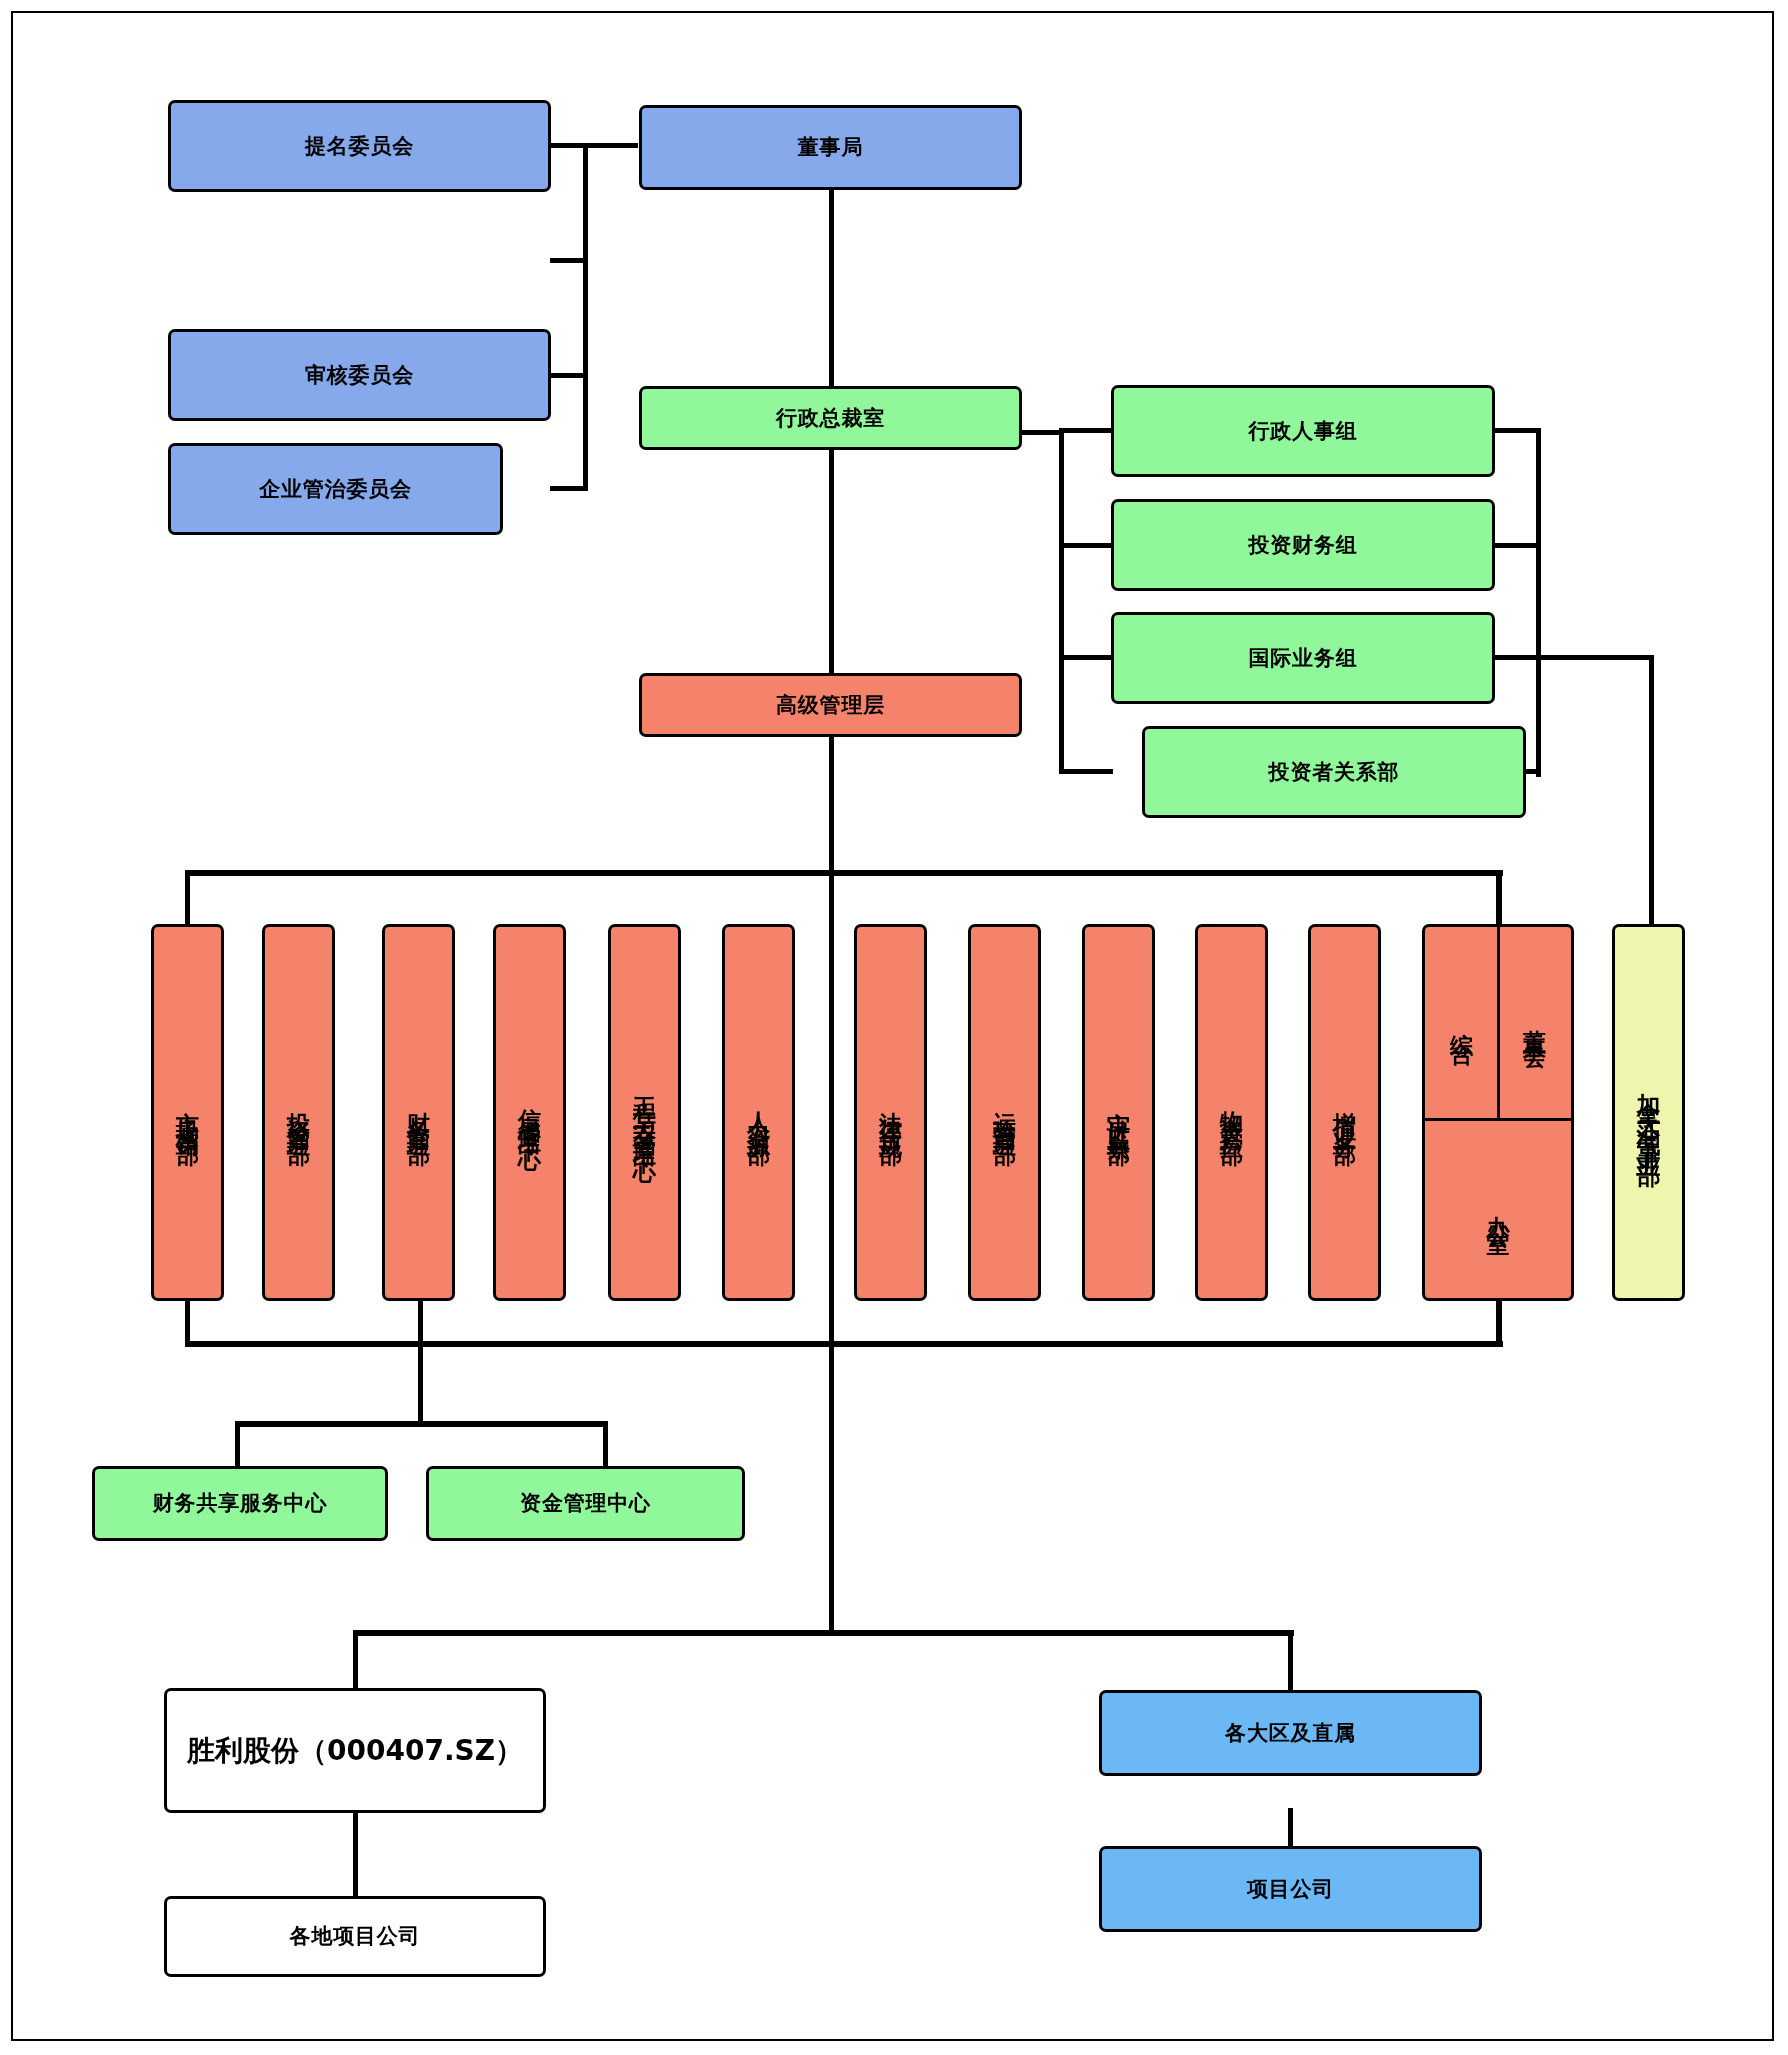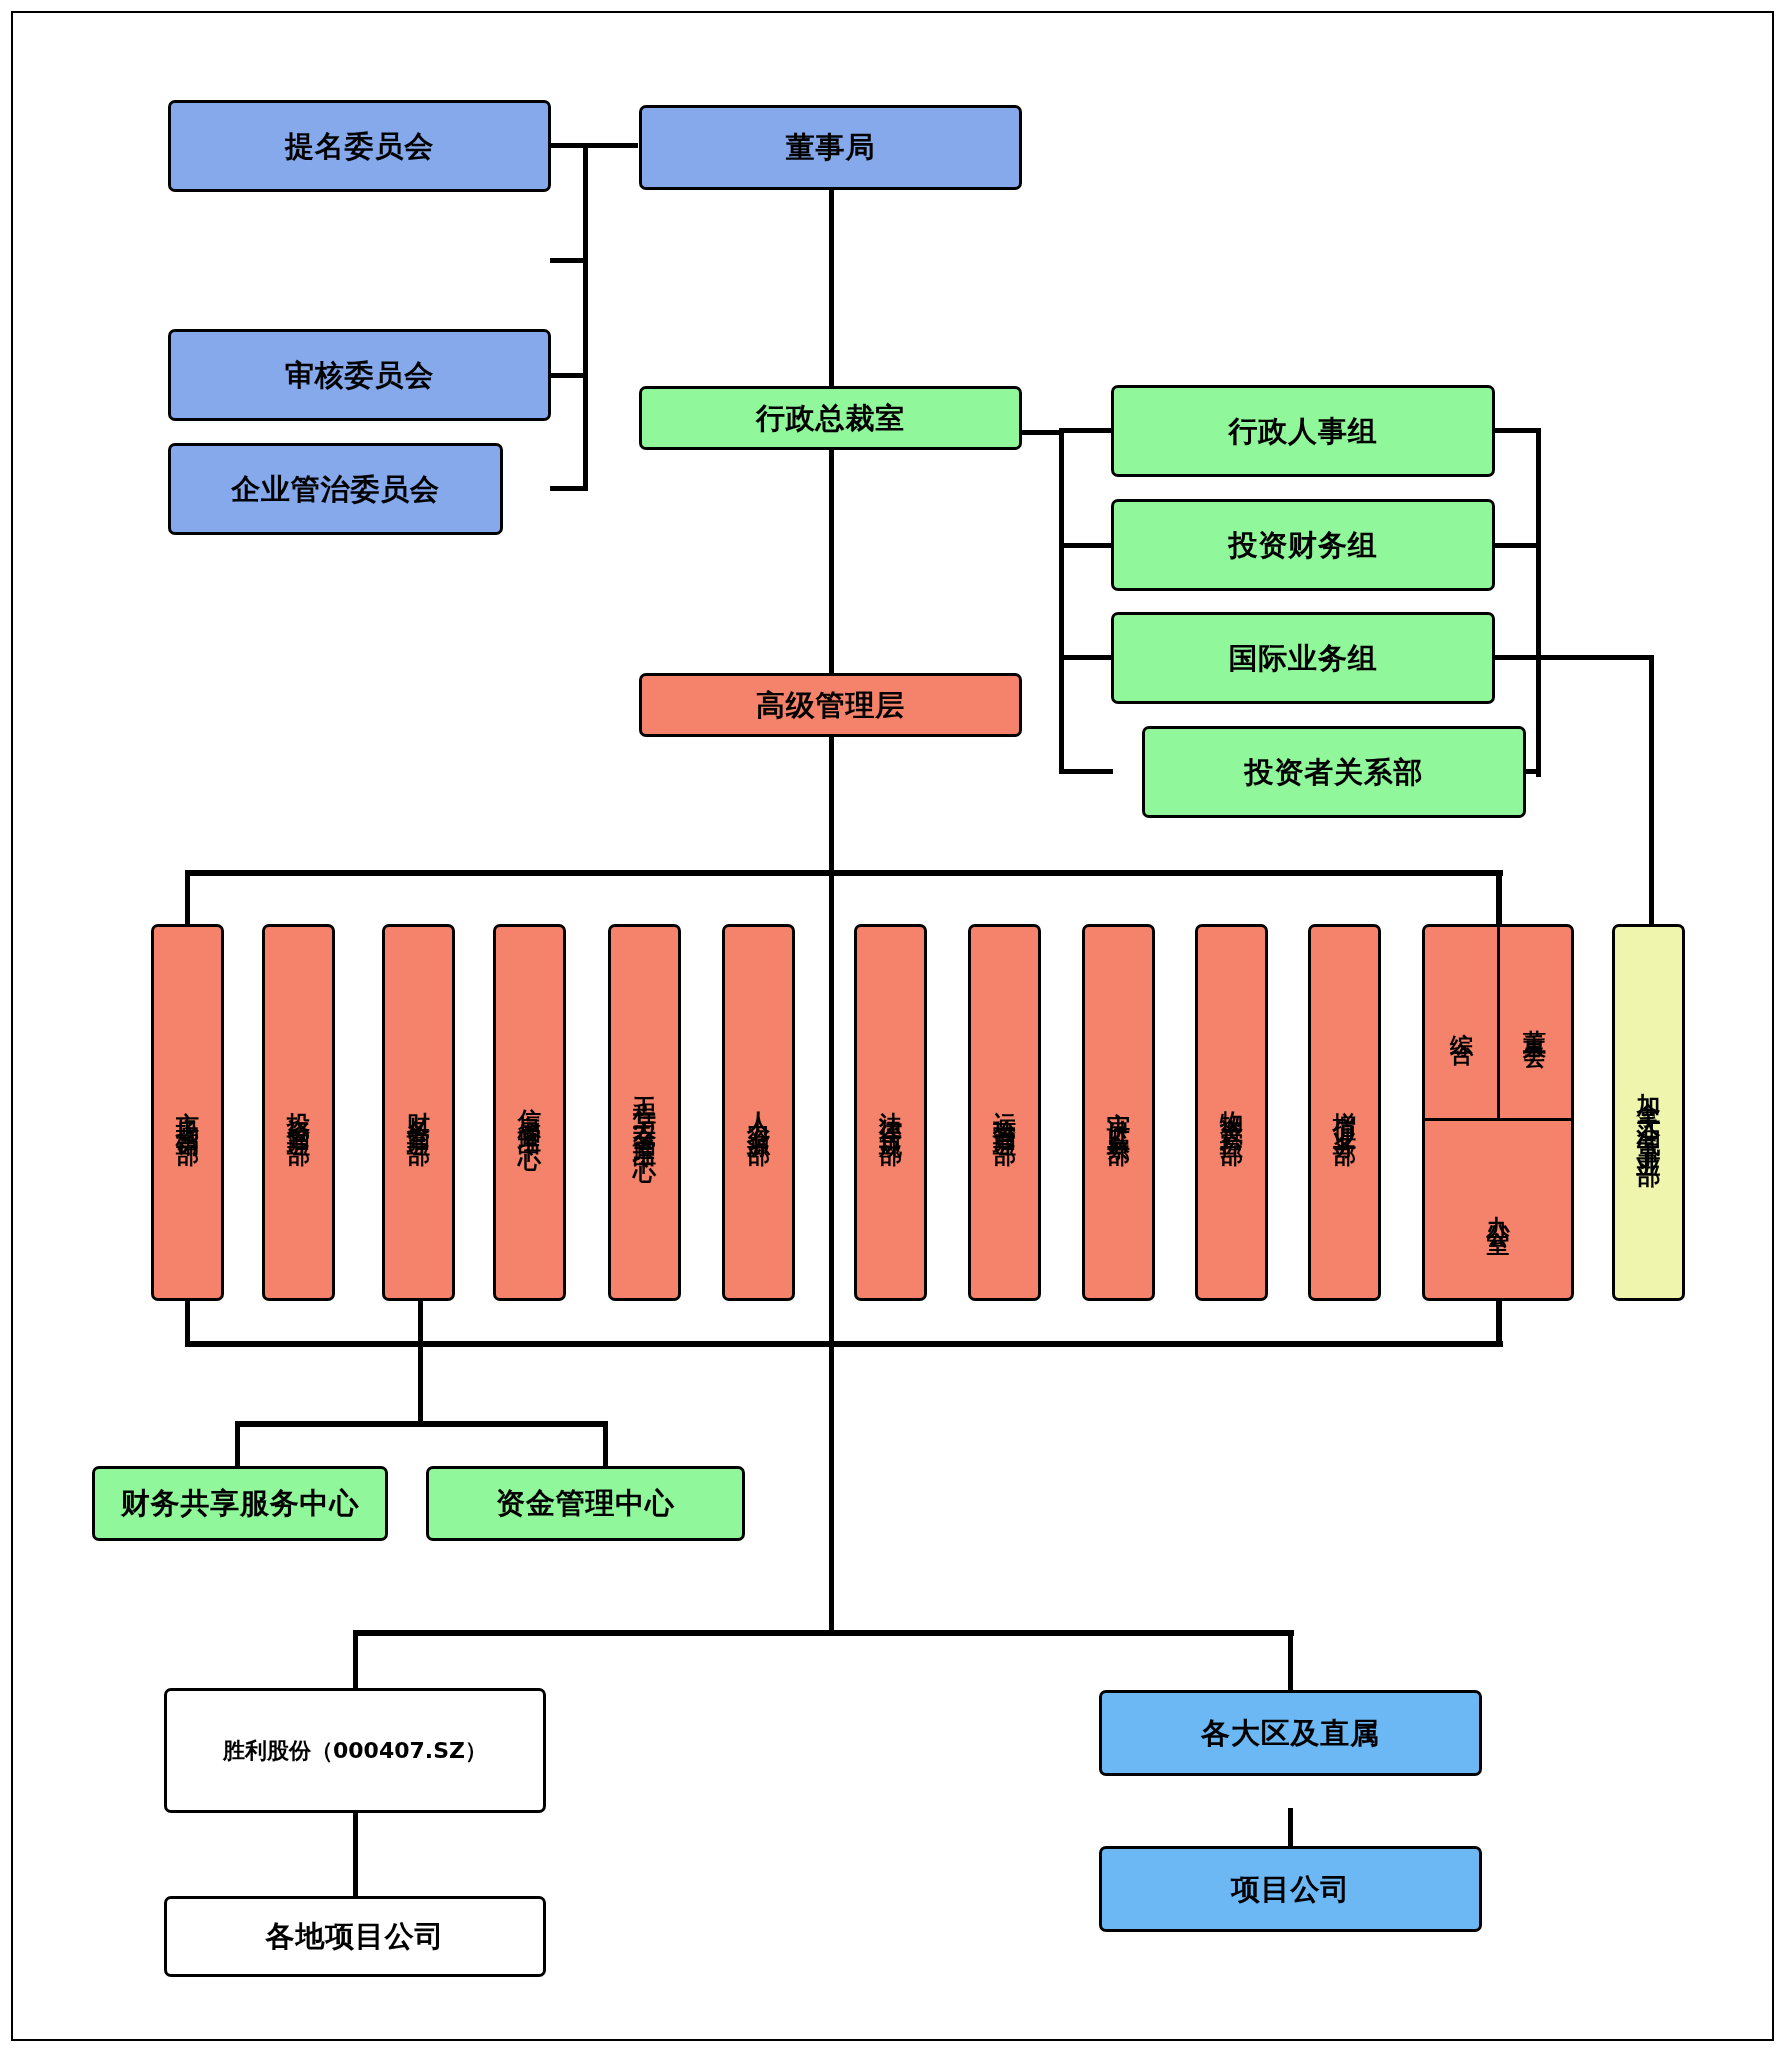--- a/index.html
+++ b/index.html
@@ -29,22 +29,22 @@
     line-height:1.25;
     z-index:5;
   }
   .blue   {background:#86A9EC;}
   .blue2  {background:#6CB8F5;}
   .green  {background:#90F79B;}
   .salmon {background:#F5836B;}
   .yellow {background:#F0F5AE;}
   .white  {background:#FFFFFF;}
 
-  .h-txt{font-size:29px;letter-spacing:0.8px;}
-  .h-txt-sm{font-size:22px;letter-spacing:0px;font-weight:bold;}
+  .h-txt{font-size:21px;letter-spacing:0.8px;}
+  .h-txt-sm{font-size:28px;letter-spacing:0px;font-weight:bold;}
 
   
   .vert{
     writing-mode:vertical-rl;
     text-orientation:upright;
     letter-spacing:7.7px;
     font-size:23px;
     font-weight:bold;
   }
   .vert-lg{

